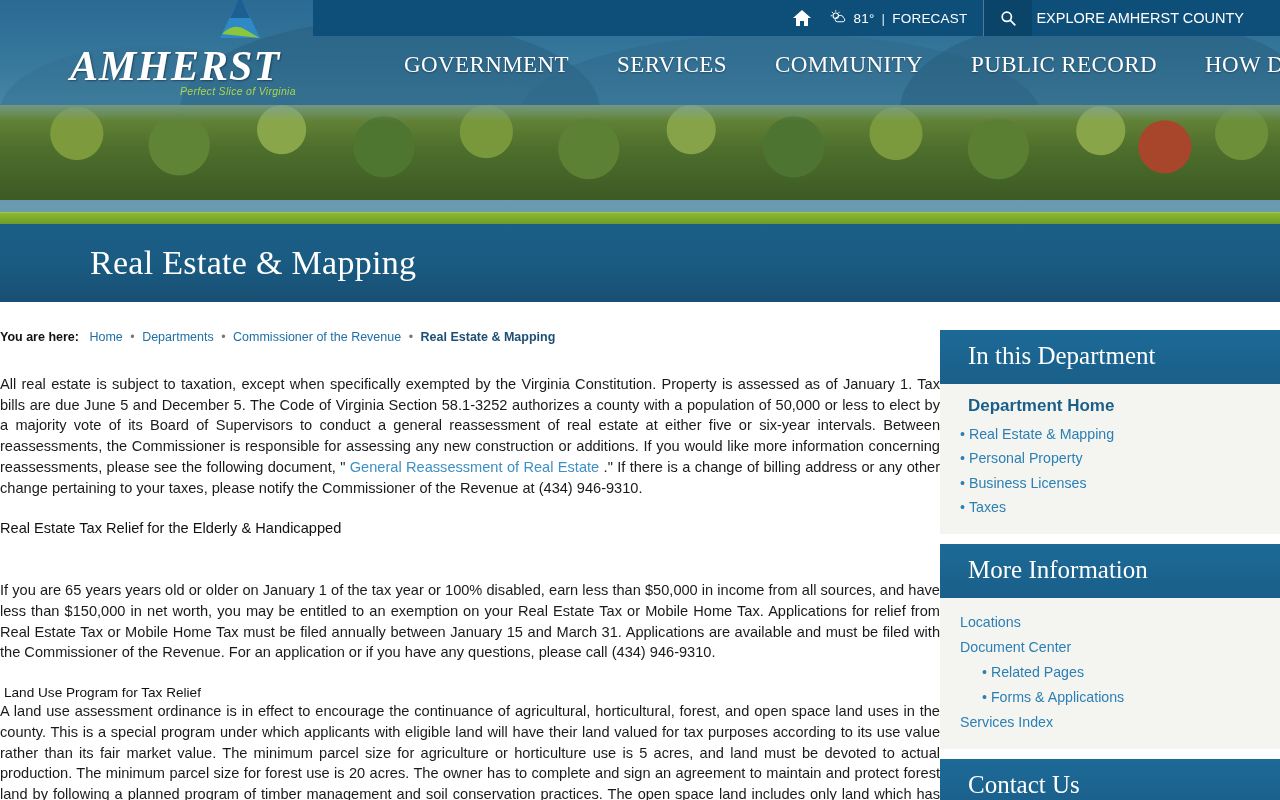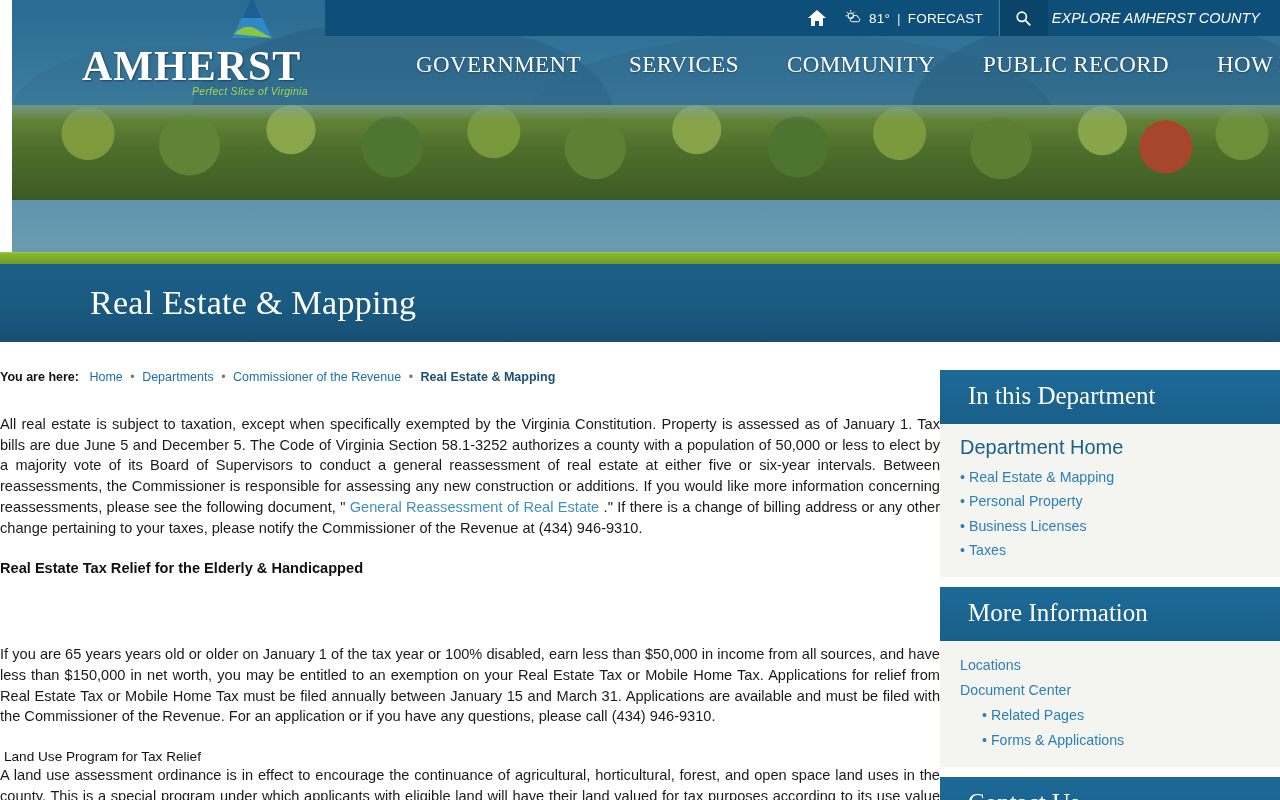--- a/index.html
+++ b/index.html
@@ -10,24 +10,23 @@
     overflow: hidden;
     font-family: "Liberation Sans", sans-serif;
     background: #ffffff;
     color: #222;
     font-size: 14.5px;
   }
 
   
   .header {
     position: relative;
-    height: 252px;
+    height: 212px;
     background: linear-gradient(to bottom, #2a6a93 0%, #37789c 30%, #4c8aa8 55%, #5d93ad 75%, #6b9bb0 100%);
     overflow: hidden;
-    margin-left: 12px;
   }
   
   .mtn {
     position: absolute;
     background: rgba(40, 95, 128, 0.55);
     border-radius: 50% 50% 0 0 / 100% 100% 0 0;
   }
   .mtn.m1 { left: 180px; top: 20px; width: 420px; height: 90px; }
   .mtn.m2 { left: 520px; top: 34px; width: 520px; height: 80px; background: rgba(46,104,138,0.5); }
   .mtn.m3 { left: 900px; top: 14px; width: 420px; height: 96px; background: rgba(38,90,122,0.45); }
@@ -87,40 +86,40 @@
   }
   .util-weather .sep { opacity: .85; }
   .util-search {
     width: 48px; height: 36px;
     display: flex; align-items: center; justify-content: center;
     background: #0b4469;
   }
   .util-explore {
     background: #0e4f7a;
     color: #ffffff;
-    font-style: italic;
     font-size: 14.5px;
-    padding: 0 20px 0 4px;
+    padding: 0 36px 0 4px;
     height: 36px;
     display: flex; align-items: center;
     white-space: nowrap;
   }
 
   
   .logo {
     position: absolute;
     left: 62px; top: 0px;
     width: 250px; height: 108px;
     z-index: 6;
   }
   .logo-text {
     position: absolute;
     left: 8px; top: 42px;
     font-family: "Liberation Serif", serif;
     font-weight: bold;
+    font-style: italic;
     font-size: 42px;
     color: #ffffff;
     letter-spacing: 1px;
     text-shadow: 1px 1px 2px rgba(0,0,0,.4);
   }
   .logo-sub {
     position: absolute;
     left: 118px; top: 85px;
     font-size: 10.5px;
     color: #a9d84a;
@@ -192,23 +191,23 @@
 
   .body-para {
     text-align: justify;
     line-height: 1.42;
     margin: 0 0 22px 0;
     font-size: 14.6px;
     color: #1a1a1a;
   }
   .body-para a { color: #3d8fc4; text-decoration: none; }
   .sec-head {
-    font-weight: bold;
+    font-weight: normal;
     font-size: 14.6px;
-    margin: 0 0 68px 0;
+    margin: 0 0 44px 0;
     color: #111;
   }
   .sub-head {
     font-weight: normal;
     font-size: 13.6px;
     margin: 0 0 1px 4px;
     color: #111;
   }
 
   
@@ -225,23 +224,24 @@
     padding: 8px 0 10px 28px;
     height: 54px;
     display: flex; align-items: center;
   }
   .panel-body {
     background: #f4f5f0;
     padding: 12px 0 14px 20px;
   }
   .panel-body .dept-home {
     color: #1a5f8a;
-    font-weight: normal;
-    font-size: 20px;
+    font-weight: bold;
+    font-size: 17px;
     margin-bottom: 6px;
+    margin-left: 8px;
   }
   .panel-body .sb-link {
     color: #2b7fb5;
     font-size: 14.2px;
     line-height: 1.72;
   }
   .panel-body .sb-link .bullet { color: #2b7fb5; padding-right: 4px; }
   .panel-body .plain-link {
     color: #2b7fb5;
     font-size: 14.2px;
@@ -368,20 +368,21 @@
       </div>
     </div>
 
     <div class="panel">
       <div class="panel-head">More Information</div>
       <div class="panel-body">
         <div class="plain-link">Locations</div>
         <div class="plain-link">Document Center</div>
         <div class="plain-link indent">• Related Pages</div>
         <div class="plain-link indent">• Forms &amp; Applications</div>
+        <div class="plain-link">Services Index</div>
       </div>
     </div>
 
     <div class="panel">
       <div class="panel-head">Contact Us</div>
       <div class="panel-body">
         
       </div>
     </div>
 

